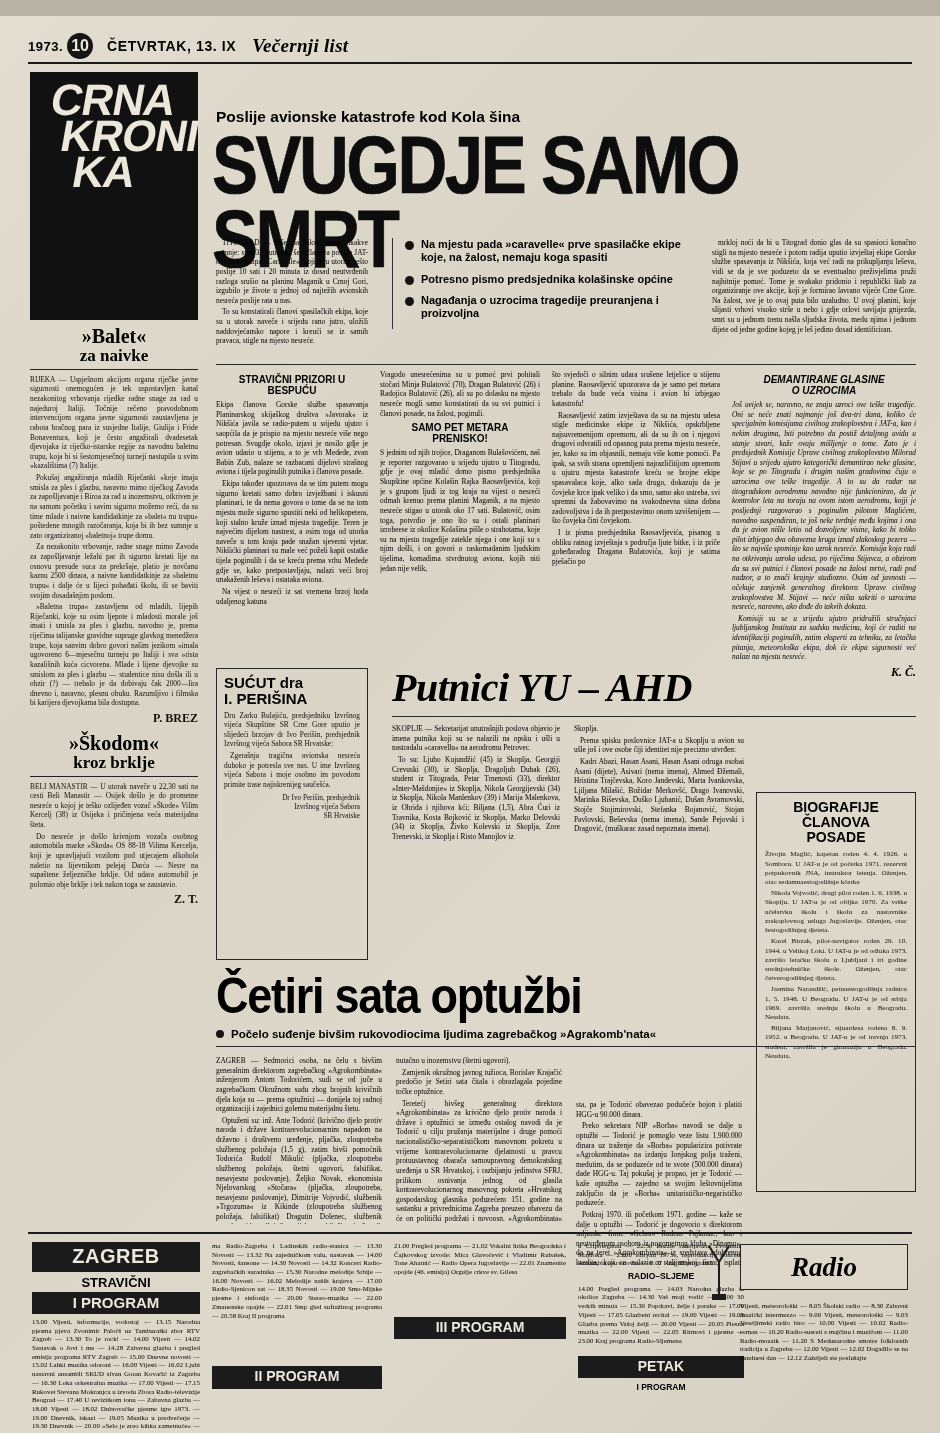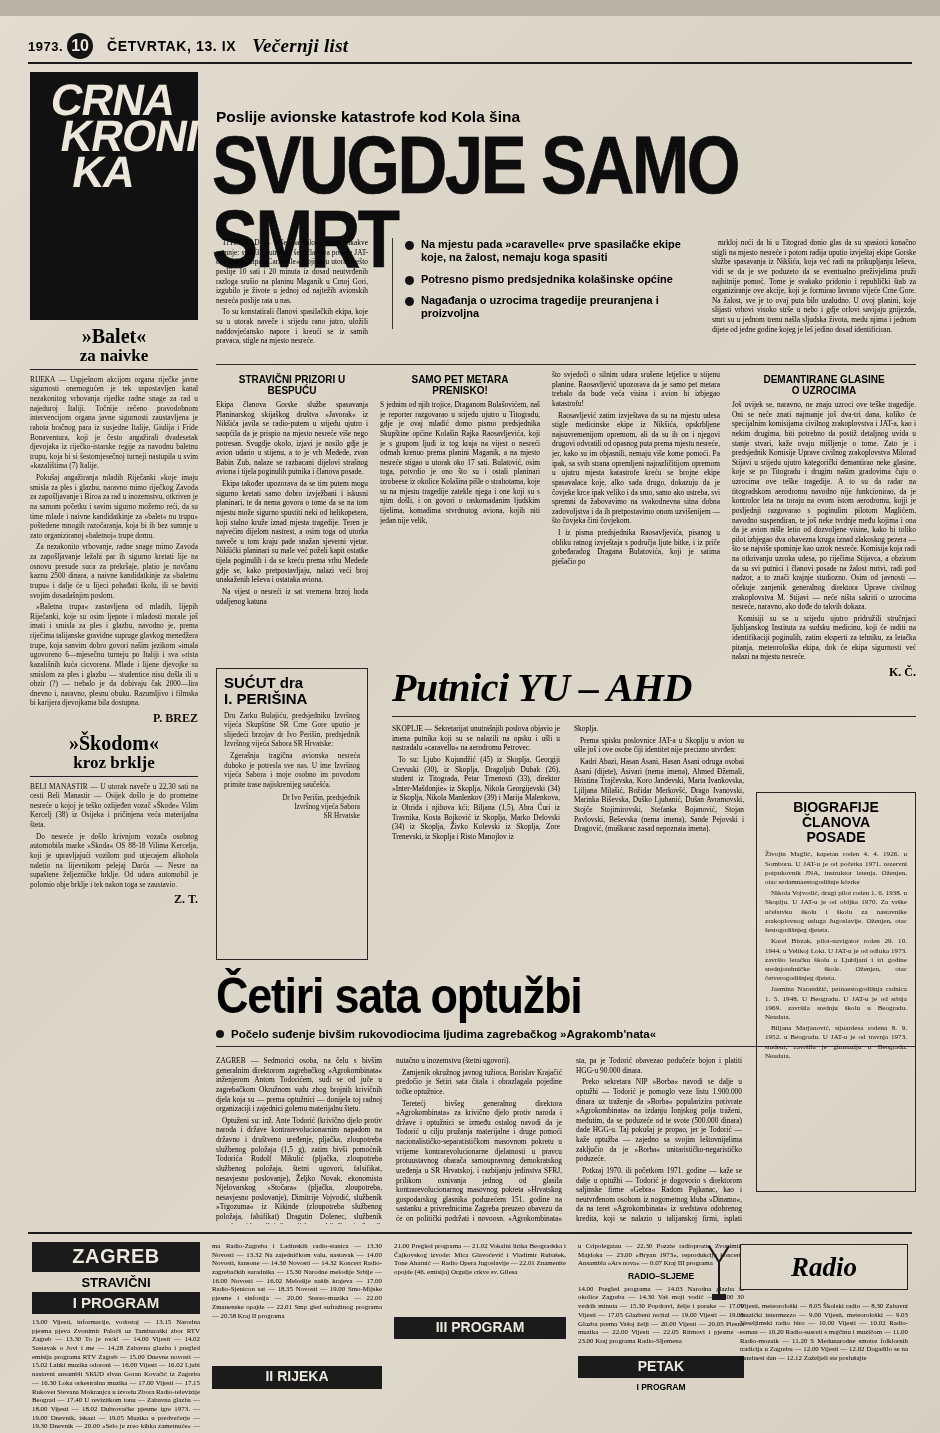--- a/index.html
+++ b/index.html
@@ -380,32 +380,33 @@
 
   <div class="mid col c1" style="height:284px;overflow:hidden;">
     <div class="subhead" style="white-space:pre-line;">STRAVIČNI PRIZORI U
 BESPUĆU</div>
     <p class="first">Ekipa članova Gorske službe spasavanja Planinarskog skijaškog društva »Javorak« iz Nikšića javila se radio-putem u srijedu ujutro i saopćila da je prispio na mjesto nesreće više nego potresan. Svugdje okolo, izjavi je nosilo gdje je avion udario u stijenu, a to je vrh Medede, zvan Babin Zub, nalaze se razbacani dijelovi strašnog aviona i tijela poginulih putnika i članova posade.</p>
     <p>Ekipa također upozorava da se tim putem mogu sigurno kretati samo dobro izvježbani i iskusni planinari, te da nema govora o tome da se na tom mjestu može sigurno spustiti neki od helikopetera, koji stalno kruže iznad mjesta tragedije. Teren je najvećim dijelom nastrest, a osim toga od utorka naveče u tom kraju pade snažan sjeverni vjetar. Nikšićki planinari su male već poželi kapit ostatke tijela poginulih i da se kreću prema vrhu Medede gdje se, kako pretpostavljaju, nalazi veći broj unakaženih leševa i ostataka aviona.</p>
     <p>Na vijest o nesreći iz sat vremena brzoj hoda udaljenog katuna</p>
   </div>
 
   <div class="mid col c2" style="height:290px;overflow:hidden;">
+    <p class="first">Vragodo unesrećenima su u pomoć prvi pohitali stočari Minja Bulatović (70), Dragan Bulatović (26) i Radojica Bulatović (26), ali su po dolasku na mjesto nesreće mogli samo konstatirati da su svi putnici i članovi posade, na žalost, poginuli.</p>
     <div class="subhead" style="white-space:pre-line;">SAMO PET METARA
 PRENISKO!</div>
     <p class="first">S jednim od njih trojice, Draganom Bulašovićem, naš je reporter razgovarao u srijedu ujutro u Titogradu, gdje je ovaj mladić domo pismo predsjednika Skupštine općine Kolašin Rajka Raosavljevića, koji je s grupom ljudi iz tog kraja na vijest o nesreći odmah krenuo prema planini Maganik, a na mjesto nesreće stigao u utorak oko 17 sati. Bulatović, osim toga, potvrdio je ono što su i ostali planinari izrobeese iz okolice Kolašina pišle o strahotama, koje su na mjestu tragedije zatekle njega i one koji su s njim došli, i on govori o raskomadanim ljudskim tijelima, komadima stvrdnutog aviona, kojih niti jedan nije velik,</p>
   </div>
 
   <div class="mid col c3" style="height:410px;overflow:hidden;">
     <p class="first">što svjedoči o silnim udara srušene letjelice u stijenu planine. Raosavljević upozorava da je samo pet metara trebalo da bude veća visina i avion bi izbjegao katastrofu!</p>
     <p>Raosavljević zatim izvještava da su na mjestu udesa stigle medicinske ekipe iz Nikšića, opskrbljene najsuvremenijom opremom, ali da su ih on i njegovi drugovi odvratili od opasnog puta prema mjestu nesreće, jer, kako su im objasnili, nemaju više kome pomoći. Pa ipak, sa svih strana opremljeni najrazličitijom opremom u ujutru mjesta katastrofe kreću se brojne ekipe spasavalaca koje, alko sada drugo, dokazuju da je čovjeke krce ipak veliko i da smo, samo ako ustreba, svi spremni da žabovavimo na svakodnevna sitna dobna zadovoljstva i da ih pretpostavimo onom uzvišenijem — što čovjeka čini čovjekom.</p>
     <p>I iz pisma predsjednika Raosavljevića, pisanog u obliku ratnog izvještaja s područja ljute bitke, i iz priče gobeđaradog Dragana Bulatovića, koji je satima pješačio po</p>
   </div>
 
-  <div class="mid col c4" style="height:410px;overflow:hidden;">
+  <div class="mid col c4" style="height:410px;overflow:hidden;font-style:italic;">
     <div class="subhead" style="white-space:pre-line;">DEMANTIRANE GLASINE
 O UZROCIMA</div>
     <p class="first">Još uvijek se, naravno, ne znaju uzroci ove teške tragedije. Oni se neće znati najmanje još dva-tri dana, koliko će specijalnim komisijama civilnog zrakoplovstva i JAT-a, kao i nekim drugima, biti potrebno da postiž detaljnog uvida u stanje stvari, kaže ovaju mišljenje o tome. Zato je i predsjednik Komisije Uprave civilnog zrakoplovstva Milorad Stijavi u srijedu ujutro kategorički demantirao neke glasine, koje se po Titogradu i drugim našim gradovima čuju o uzrocima ove teške tragedije. A to su da radar na titogradskom aerodromu navodno nije funkcionirao, da je kontrolor leta na toraju na ovom istom aerodromu, kojji je posljednji razgovarao s poginulim pilotom Maglićem, navodno suspendiran, te još neke tvrdnje među kojima i ona da je avion nišle letio od dozvoljene visine, kako bi toliko pilot izbjegao dva obavezna kruga iznad zlakoskog pezera — što se najviše spominje kao uzrok nesreće. Komisija koja radi na otkrivanju uzroka udesa, po riječima Stijavca, a obzirom da su svi putnici i članovi posade na žalost mrtvi, radi pod nadzor, a to znači krajnje studiozno. Osim od javnosti — očekuje zanjenik generalnog direktora Uprave civilnog zrakoplovstva M. Stijavi — neće ništa sakriti o uzrocima nesreće, naravno, ako dođe do takvih dokaza.</p>
     <p>Komisiji su se u srijedu ujutro pridružili stručnjaci ljubljanskog Instituta za sudsku medicinu, koji će raditi na identifikaciji poginulih, zatim eksperti za tehniku, za letačka pitanja, meteorološka ekipa, dok će ekipa sigurnosti već nalazi na mjestu nesreće.</p>
     <div class="byline">K. Č.</div>
   </div>
 
   <div class="sucut-box">
     <div class="sucut-title" style="white-space:pre-line;">SUĆUT dra
 I. PERIŠINA</div>
@@ -453,41 +454,41 @@
 
   <div class="col" style="position:absolute;left:216px;top:1040px;width:166px;height:168px;overflow:hidden;">
     <p class="first">ZAGREB — Sedmorici osoba, na čelu s bivšim generalnim direktorom zagrebačkog »Agrokombinata« inženjerom Antom Todorićem, sudi se od juče u zagrebačkom Okružnom sudu zbog brojnih krivičnih djela koja su — prema optužnici — donijela toj radnoj organizaciji i zajednici golemu materijalnu štetu.</p>
     <p>Optuženi su: inž. Ante Todorić (krivično djelo protiv naroda i države kontrarevolucionarnim napadom na državno i društveno uređenje, pljačka, zloupotreba službenog položaja (1,5 g), zatim bivši pomoćnik Todorića Rudolf Mikulić (pljačka, zloupotreba službenog položaja, štetni ugovori, falsifikat, nesavjesno poslovanje), Željko Novak, ekonomista Njelovarskog »Stočara« (pljačka, zloupotreba, nesavjesno poslovanje), Dimitrije Vojvodić, službenik »Trgozuma« iz Kikinde (zloupotreba službenog položaja, falsifikat) Dragutin Dolenec, službenik naroda pridonosilni financijskog zakijučivanje štetnih ugovora), Josip Tuđa, ekonomist iz Zagreba (zloupotreba), te Rudolf Gospodić, službenik »Agrokombinata«, tre-</p>
   </div>
   <div class="col" style="position:absolute;left:396px;top:1040px;width:166px;height:168px;overflow:hidden;">
     <p class="first">nutačno u inozemstvu (štetni ugovori).</p>
     <p>Zamjenik okružnog javnog tužioca, Borislav Krajačić predočio je Setiri sata čitala i obrazlagala pojedine točke optužnice.</p>
     <p>Teretećj bivšeg generalnog direktora »Agrokombinata« za krivično djelo protiv naroda i države i optužnici se između ostalog navodi da je Todorić u cilju pružanja materijalne i druge pomoći nacionalističko-separatističkom masovnom pokretu u vrijeme kontrarevolucionarne djelatnosti u pravcu protuustavnog obarača samoupravnog demokratskog uređenja u SR Hrvatskoj, i razbijanju jedinstva SFRJ, prilikom osnivanja jednog od glasila kontrarevolucionarnog masovnog pokreta »Hrvatskog gospodarskog glasnika poduzećem 151. godine na sastanku a privrednicima Zagreba preuzeo obavezu da će on politički podržati i novoosn. »Agrokombinata« nekoliko pridonositi financijskom i izlaženju HGG-a od broja 2. do 13. Stim u vezi u svakom broju lista oglašavao je proizvode svoga poduzeća na čitavoj stranici lista,</p>
   </div>
-  <div class="col" style="position:absolute;left:576px;top:1040px;width:166px;height:168px;overflow:hidden;">
+  <div class="col" style="position:absolute;left:576px;top:1084px;width:166px;height:168px;overflow:hidden;">
     <p class="first">sta, pa je Todorić obavezao podučeće bojon i platiti HGG-u 90.000 dinara.</p>
     <p>Preko sekretara NIP »Borba« navodi se dalje u optužbi — Todorić je pomoglo veze listu 1.900.000 dinara uz traženje da »Borba« popularizira potivrate »Agrokombinata« na izdanju Ionjskog polja traženi, medutim, da se poduzeće od te svote (500.000 dinara) dade HGG-u. Taj pokušaj je propao, jer je Todorić — kaže optužba — zajedno sa svojim leštovnijelima zaključio da je »Borba« unitarističko-negarističko poduzeće.</p>
     <p>Potkraj 1970. ili početkom 1971. godine — kaže se dalje u optužbi — Todorić je dogovorio s direktorom saljinske firme »Gebra« Radom Pajkanac, kao i neutvrđenom osobom iz nogometnog kluba »Dinamo«, da na teret »Agrokombinata« iz sredstava odobrenog kredita, koji se nalazio u talijanskoj firmi, isplati bivšem treneru »Dinama« Ćajkovskom iznos od 15.000 dinara.</p>
 
   </div>
 
   <div class="bottom-rule"></div>
 
   <div class="tv-zagreb">
     <div class="tv-band">ZAGREB</div>
     <div class="tv-day">STRAVIČNI</div>
     <div class="prog-band">I PROGRAM</div>
     <div class="tv-text">
       <p>13.00 Vijesti, informacije, vodostaj — 13.15 Narodna pjesma pjeva Zvonimir Paločš uz Tamburaški zbor RTV Zagreb — 13.30 To je rock! — 14.00 Vijesti — 14.02 Sastavak o Jovi i me — 14.28 Zabavna glazba i pregled emisija programa RTV Zagreb — 15.00 Dnevne novosti — 15.02 Lahki muzika odoroni — 16.00 Vijesti — 16.02 Ljubi nastavni ansambli SKUD slvan Goran Kovačić iz Zagreba — 16.30 Loka orkestralna muzika — 17.00 Vijesti — 17.15 Rukovet Stevana Mokranjca u izvodu Zbora Radio-televizije Beograd — 17.40 U revizitkom tonu — Zabavna glazba — 18.00 Vijesti — 18.02 Dubrovačke pjesme igre 1973. — 19.00 Dnevnik, iskazi — 19.05 Muzika u predvečerje — 19.30 Dnevnik — 20.00 »Selo je zreo kihka zametnuće« — »Od Roba do podiume in zitlje« — 20.30 Radio-drama Heinrich Belli. »Razir na no čaraju« — 21.30 Za odlazima i snamblima: ozbavne muzike RTV stanija — 22.00 Kronika dana — 22.15 Odlaslovpisi pjesme iz Kravaska — 23.00 Odsiženi gričenci Kajkovske pjesme »Krapina 73« — naitoreći — 14.00 Vijesti, meteorološki — 0.05 Emisija za esperantiste — 0.20 Kraj I programa</p>
     </div>
   </div>
 
   <div class="col-b" style="left:212px;top:1226px;width:170px;">
     <p>ma Radio-Zagreba i Ladinskih radio-stanica — 13.30 Novosti — 13.32 Na zajedničkom valu, nastavak — 14.00 Novosti, šansone — 14.30 Novosti — 14.32 Koncert Radio-zagrebačkih suradnika — 15.30 Narodne melodije Srbije — 16.00 Novosti — 16.02 Melodije naših krajeva — 17.00 Radio-Sjenicon sat — 18.35 Novosti — 19.00 Smo-Mijske pjesme i sinfonija — 20.00 Stereo-muzika — 22.00 Zmanenske opajde — 22.01 Smp gled sufražinog programa — 20.58 Kraj II programa</p>
-    <div class="band-sm" style="margin-top:46px;">II RIJEKA</div>
+    <div class="band-sm" style="margin-top:46px;">II PROGRAM</div>
   </div>
 
   <div class="col-b" style="left:394px;top:1226px;width:172px;">
     <p>21.00 Pregled programa — 21.02 Vokalni lirika Beogradska i Čajkovskog izvode: Mica Glavočević i Vladimir Rubašek, Tone Ahatnić — Radio Opera Jugoslavije — 22.01 Znamenite opojde (46. emisija) Orgulje crkve sv. Gilesa</p>
     <div class="band-sm" style="margin-top:40px;">III PROGRAM</div>
     <p style="visibility:hidden;height:0;overflow:hidden;">21.00 Pregled programa — 21.02 Vokalni lirika Beogradska i Čajkovskog izvode: Mica Glavočević i Vladimir Rubašek, Tone Ahatnić — Radio Opera Jugoslavije — 22.01 Znamenite opojde (46. emisija) Orgulje crkve sv. Gilesa</p>
   </div>
 
   <div class="col-b" style="left:578px;top:1226px;width:166px;">
     <p>u Cripolegatau — 22.30 Pozzie radioprozte Zvonimira Majdoka — 23.00 »Bryan 1973«, reprodukcija koncerta Ansambla »Ars nova« — 0.07 Kraj III programa</p>

